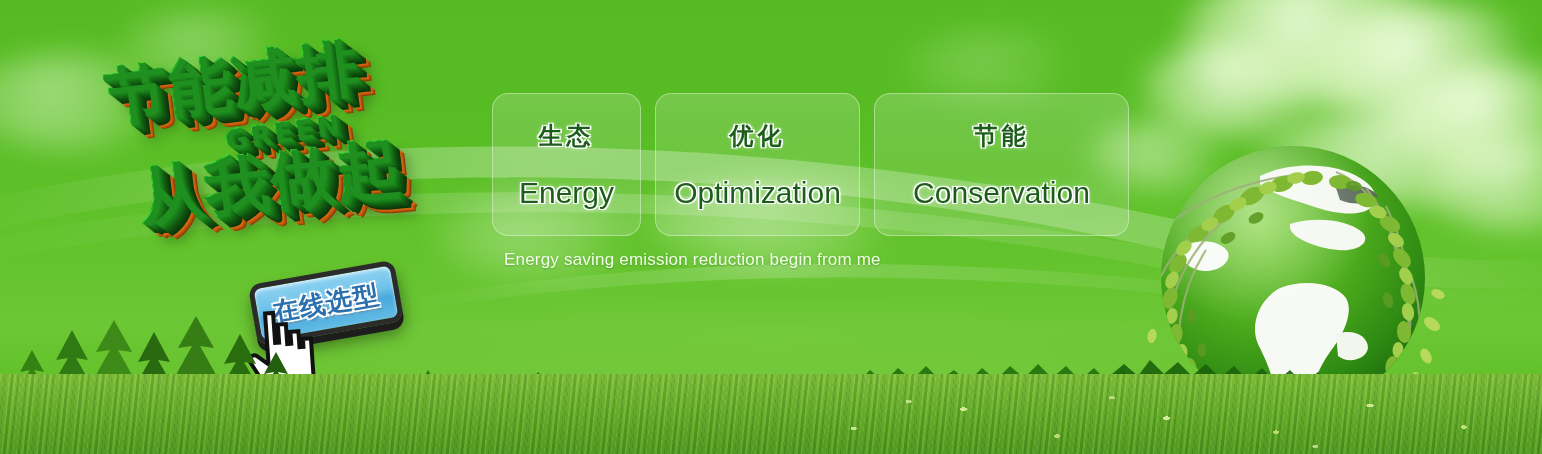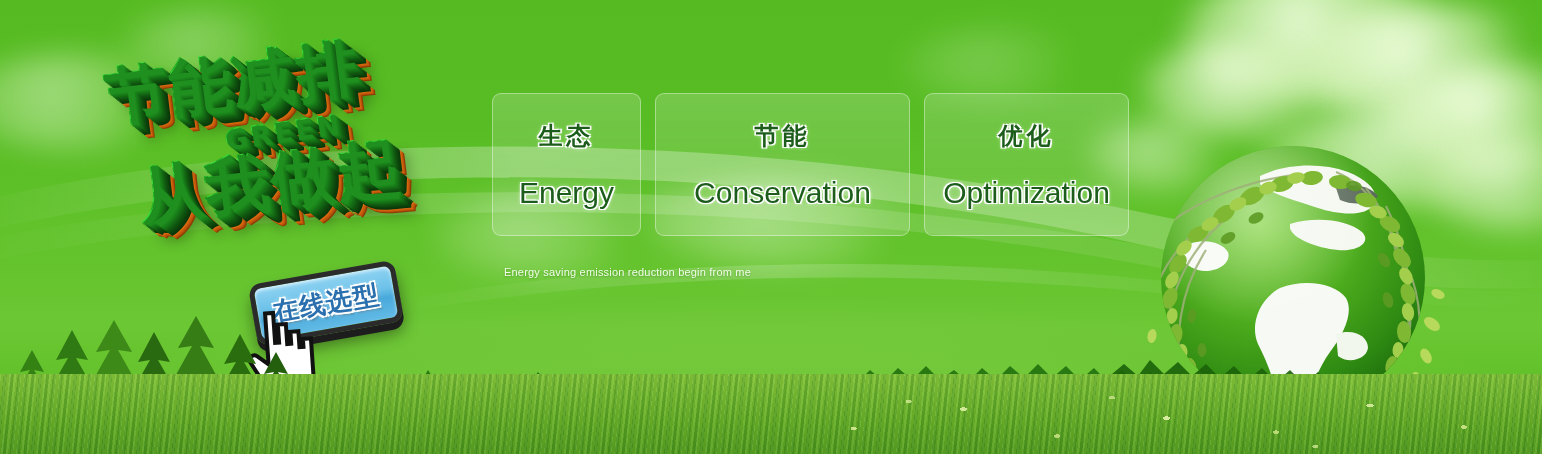--- a/index.html
+++ b/index.html
@@ -69,21 +69,21 @@
     font-family:"DejaVu Sans", sans-serif;
     font-size:26px; font-weight:bold; color:#2a6fae; letter-spacing:1px;
     text-shadow:-1.6px -1.6px 0 #fff, 1.6px -1.6px 0 #fff, -1.6px 1.6px 0 #fff,
                  1.6px 1.6px 0 #fff, 0 0 5px #fff, 2px 3px 2px rgba(0,0,0,.3);
   }
   .cursor-hand{position:absolute; left:-14px; top:28px; transform:rotate(6deg);}
 
   
   .cards{position:absolute; left:492px; top:93px; display:flex; gap:14px; z-index:6;}
   .card{
-    position:relative; height:143px; border-radius:9px;
+    position:relative; height:143px; border-radius:16px;
     background:linear-gradient(180deg, rgba(255,255,255,.18) 0%, rgba(255,255,255,.10) 55%, rgba(255,255,255,.16) 100%);
     border:1px solid rgba(255,255,255,.38);
     display:flex; flex-direction:column; align-items:center; justify-content:center;
     padding:0 16px;
   }
   .card.c1{width:149px;} .card.c2{width:255px;} .card.c3{width:205px;}
   .card-cn{
     font-family:"DejaVu Sans", sans-serif;
     font-size:24px; font-weight:bold; color:#1d5d1b; letter-spacing:4px;
     margin-bottom:24px;
@@ -91,22 +91,22 @@
                  1.4px 1.4px 0 #fff, 0 0 4px rgba(255,255,255,.95);
   }
   .card-en{
     font-family:"Liberation Sans", sans-serif;
     font-size:30px; color:#1d5d1b; white-space:nowrap;
     text-shadow:-1.4px -1.4px 0 #fff, 1.4px -1.4px 0 #fff, -1.4px 1.4px 0 #fff,
                  1.4px 1.4px 0 #fff, 0 0 4px rgba(255,255,255,.95);
   }
 
   .tagline{
-    position:absolute; left:504px; top:266px; z-index:6;
-    font-size:11px; color:#f2fde8; letter-spacing:.2px;
+    position:absolute; left:504px; top:250px; z-index:6;
+    font-size:17px; color:#f2fde8; letter-spacing:.2px;
     text-shadow:0 1px 2px rgba(30,90,20,.35);
   }
 
   
   .ground{position:absolute; left:0; right:0; bottom:0; height:80px; overflow:hidden;}
   .ground-fill{
     position:absolute; left:-4%; right:-4%; bottom:-26px; height:150px;
     border-radius:52% 48% 0 0 / 46px 46px 0 0;
     background:
       repeating-linear-gradient(96deg, rgba(40,110,20,.20) 0 3px, rgba(150,200,60,.13) 3px 7px),
@@ -191,27 +191,27 @@
     <svg class="cursor-hand" width="72" height="86" viewBox="0 0 72 86">
       <path d="M22 4 h8 v30 h4 V16 h8 v20 h4 V24 h8 v16 h4 V32 h8 v34 c0 10 -8 16 -18 16 H30 c-8 0 -12 -4 -16 -12 L4 52 c-2 -5 3 -9 7 -6 l11 9 Z" fill="#ffffff" stroke="#111111" stroke-width="4" stroke-linejoin="miter"></path>
     </svg>
   </div>
 
   <div class="cards">
     <div class="card c1">
       <div class="card-cn">生态</div>
       <div class="card-en">Energy</div>
     </div>
+    <div class="card c3">
+      <div class="card-cn">优化</div>
+      <div class="card-en">Optimization</div>
+    </div>
     <div class="card c2">
       <div class="card-cn">节能</div>
       <div class="card-en">Conservation</div>
-    </div>
-    <div class="card c3">
-      <div class="card-cn">优化</div>
-      <div class="card-en">Optimization</div>
     </div>
   </div>
 
   <div class="tagline">Energy saving emission reduction begin from me</div>
 
   <svg class="globe" viewBox="0 0 306 306">
     <defs>
       <radialGradient id="sphere" cx="38%" cy="30%" r="78%">
         <stop offset="0" stop-color="#7ed23a"></stop>
         <stop offset=".45" stop-color="#4fae1e"></stop>

